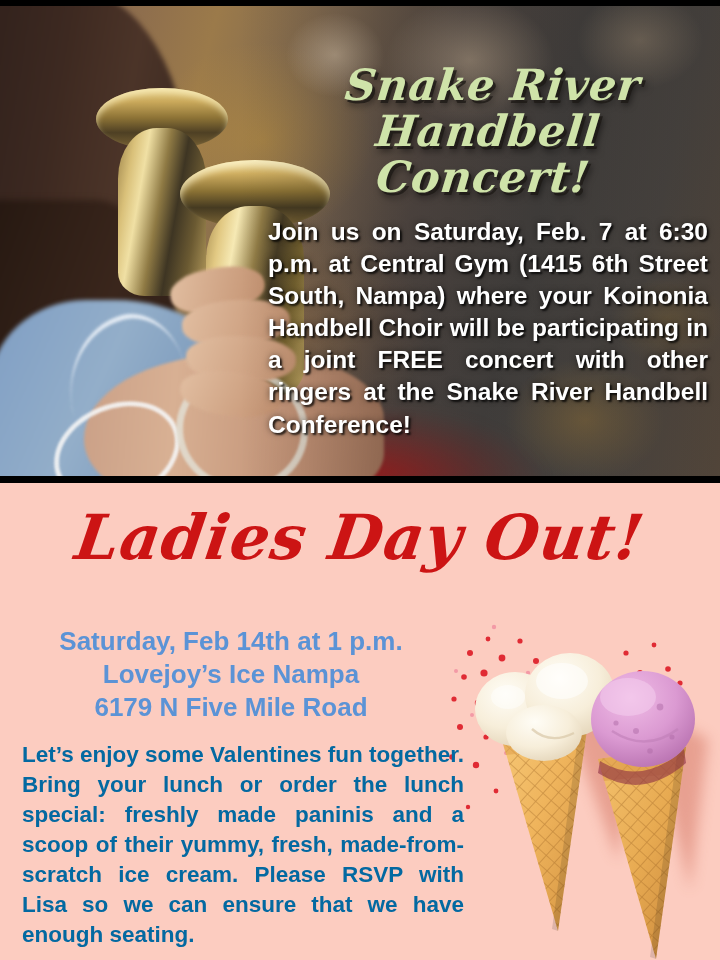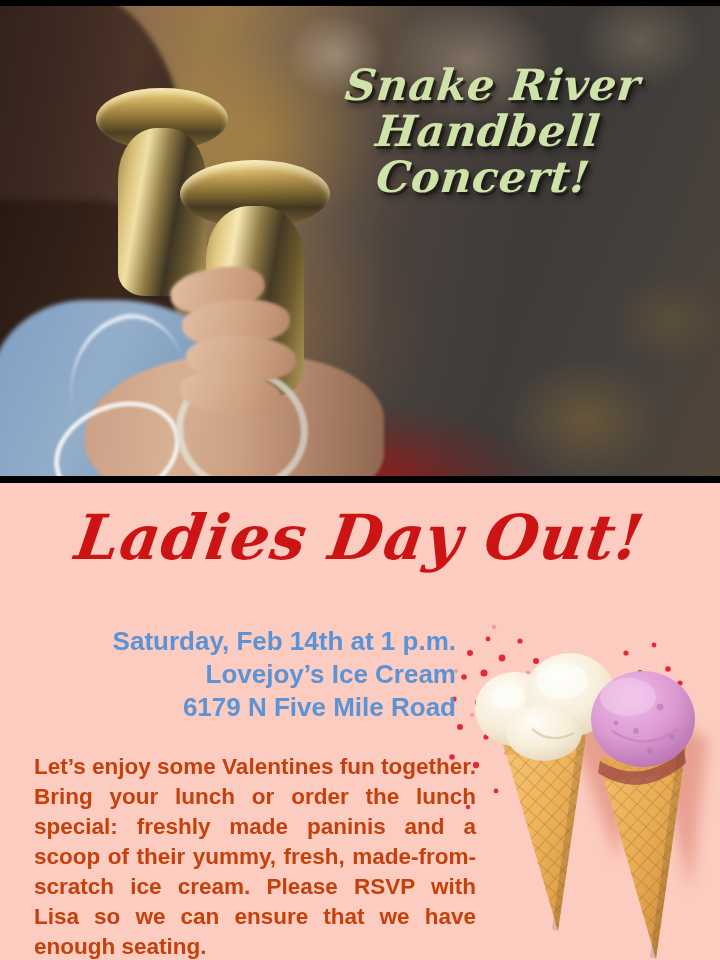--- a/index.html
+++ b/index.html
@@ -275,43 +275,43 @@
     letter-spacing: 1px;
     transform: skewX(-8deg);
     margin: 0;
     z-index: 20;
   }
   .ladies-when {
     position: absolute;
     left: 6px;
     top: 142px;
     width: 450px;
-    text-align: right;
+    text-align: center;
     font-family: "Liberation Sans", sans-serif;
     font-weight: bold;
     font-size: 26px;
     line-height: 1.26;
     color: #5b93d6;
     margin: 0;
     z-index: 20;
   }
   .ladies-when div { white-space: nowrap; }
   .ladies-body {
     position: absolute;
     left: 18px;
     top: 253px;
     width: 442px;
     font-family: "Liberation Sans", sans-serif;
     font-weight: bold;
     font-size: 22.5px;
     line-height: 1.33;
-    color: #c2410c;
+    color: #0369a1;
     text-align: justify;
     text-align-last: left;
-    margin: 16px;
+    margin: 4px;
     z-index: 20;
   }
 
   
   .cones {
     position: absolute;
     left: 440px;
     top: 128px;
     width: 280px;
     height: 349px;
@@ -357,20 +357,21 @@
       <div class="finger f4"></div>
 
       <div class="scrim"></div>
     </div>
 
     <div class="concert-block">
       <h1 class="concert-title">
         <span>Snake River</span><br>
         <span>Handbell Concert!</span>
       </h1>
+      <p class="concert-body">Join us on Saturday, Feb. 7 at 6:30 p.m. at Central Gym (1415 6th Street South, Nampa) where your Koinonia Handbell Choir will be participating in a joint FREE concert with other ringers at the Snake River Handbell Conference!</p>
     </div>
 
     <div class="bottom-bar-black"></div>
   </section>
 
   <section class="bottom-panel">
 
     <div class="cones">
       <svg width="280" height="349" viewBox="0 0 280 349" xmlns="http://www.w3.org/2000/svg" aria-hidden="true">
         <defs>
@@ -486,20 +487,20 @@
           </g>
           <path d="M172 120 q34 22 66 -2" stroke="#C07FB8" stroke-width="2.6" fill="none" opacity=".6"></path>
         </g>
       </svg>
     </div>
 
     <h1 class="ladies-title">Ladies Day Out!</h1>
 
     <div class="ladies-when">
       <div>Saturday, Feb 14th at 1 p.m.</div>
-      <div>Lovejoy’s Ice Cream</div>
+      <div>Lovejoy’s Ice Nampa</div>
       <div>6179 N Five Mile Road</div>
     </div>
 
     <p class="ladies-body">Let’s enjoy some Valentines fun together. Bring your lunch or order the lunch special: freshly made paninis and a scoop of their yummy, fresh, made-from-scratch ice cream. Please RSVP with Lisa so we can ensure that we have enough seating.</p>
   </section>
 
 </div>
 
 </body></html>

